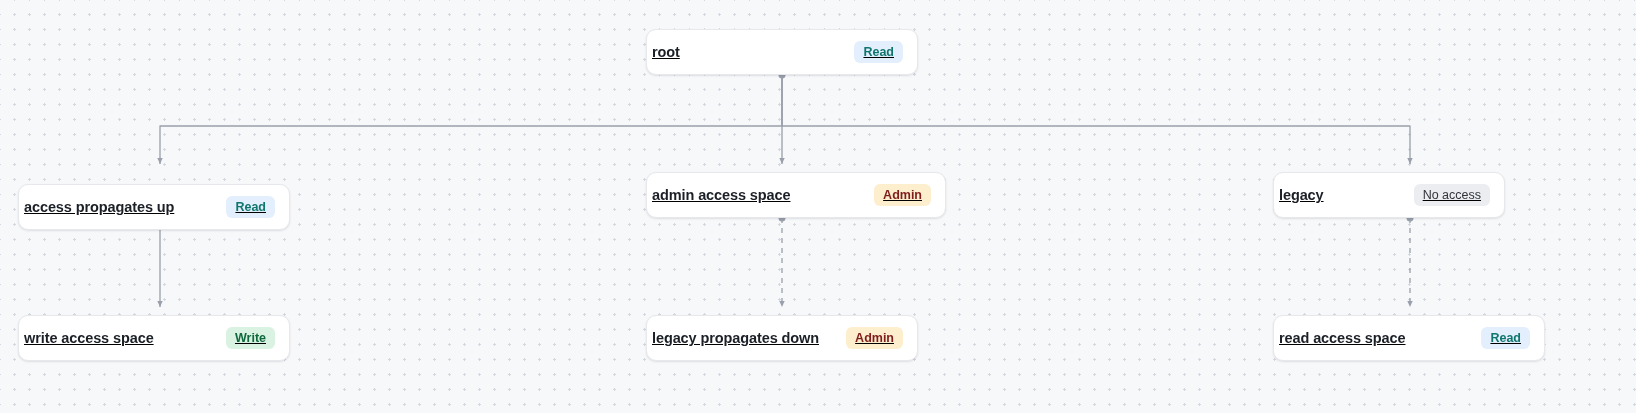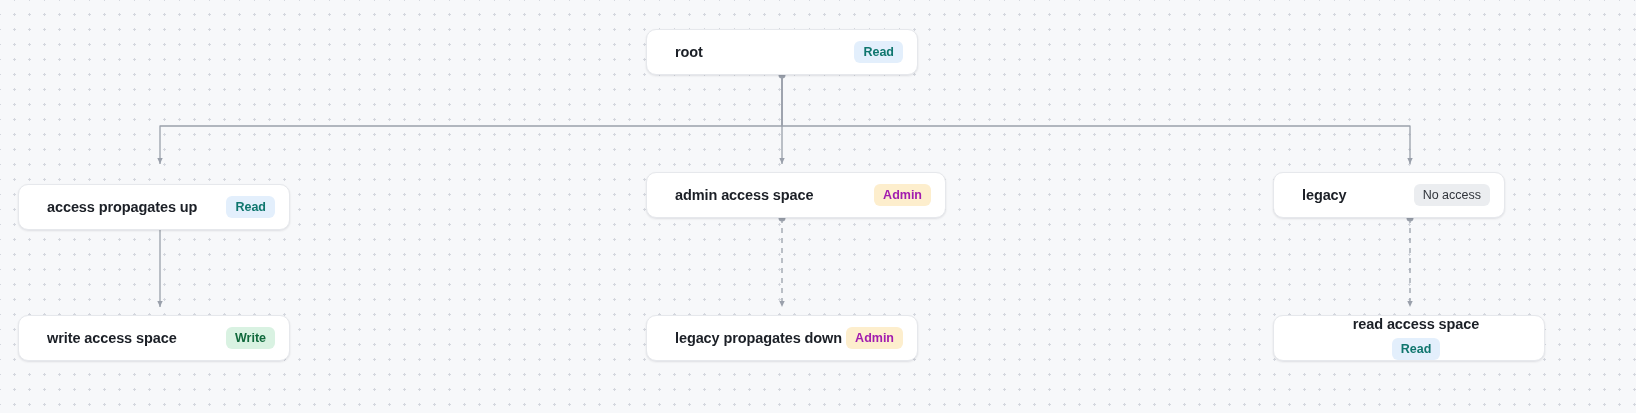--- a/index.html
+++ b/index.html
@@ -37,43 +37,44 @@
 
   .node {
     position: absolute;
     display: flex;
     align-items: center;
     justify-content: space-between;
     background: #ffffff;
     border: 1px solid #e6e8ec;
     border-radius: 10px;
     height: 46px;
-    padding: 0 14px 0 28px;
+    padding: 0 14px 0 5px;
     box-shadow: 0 1px 2px rgba(16,24,40,0.06), 0 1px 3px rgba(16,24,40,0.05);
+    text-decoration: underline;
   }
 
   .node-label {
     font-size: 14.5px;
     font-weight: bold;
     color: #1b1f26;
     letter-spacing: -0.1px;
     white-space: nowrap;
   }
 
   .badge {
     font-size: 12.5px;
     font-weight: bold;
     border-radius: 6px;
     padding: 4px 9px;
     white-space: nowrap;
     line-height: 1.15;
   }
 
   .badge-read   { background: #e3effc; color: #0f766e; }
-  .badge-admin  { background: #fdeecd; color: #a21caf; }
+  .badge-admin  { background: #fdeecd; color: #7f1d1d; }
   .badge-write  { background: #d9f2e2; color: #10693c; }
   .badge-none   { background: #ebedf0; color: #30343b; font-weight: normal; }
 </style>
 </head>
 <body>
 
 <div id="canvas">
 
   <svg id="edge-layer" viewBox="0 0 1636 413" width="1636" height="413">
     <defs>
@@ -123,18 +124,18 @@
   <div class="node" style="left:18px; top:315px; width:272px;gap:32px;">
     <span class="node-label">write access space</span>
     <span class="badge badge-write">Write</span>
   </div>
 
   <div class="node" style="left:646px; top:315px; width:272px;">
     <span class="node-label">legacy propagates down</span>
     <span class="badge badge-admin">Admin</span>
   </div>
 
-  <div class="node" style="left:1273px; top:315px; width:272px;flex-direction:column;">
+  <div class="node" style="left:1273px; top:315px; width:272px;">
     <span class="node-label">read access space</span>
     <span class="badge badge-read">Read</span>
   </div>
 
 </div>
 
 </body></html>

